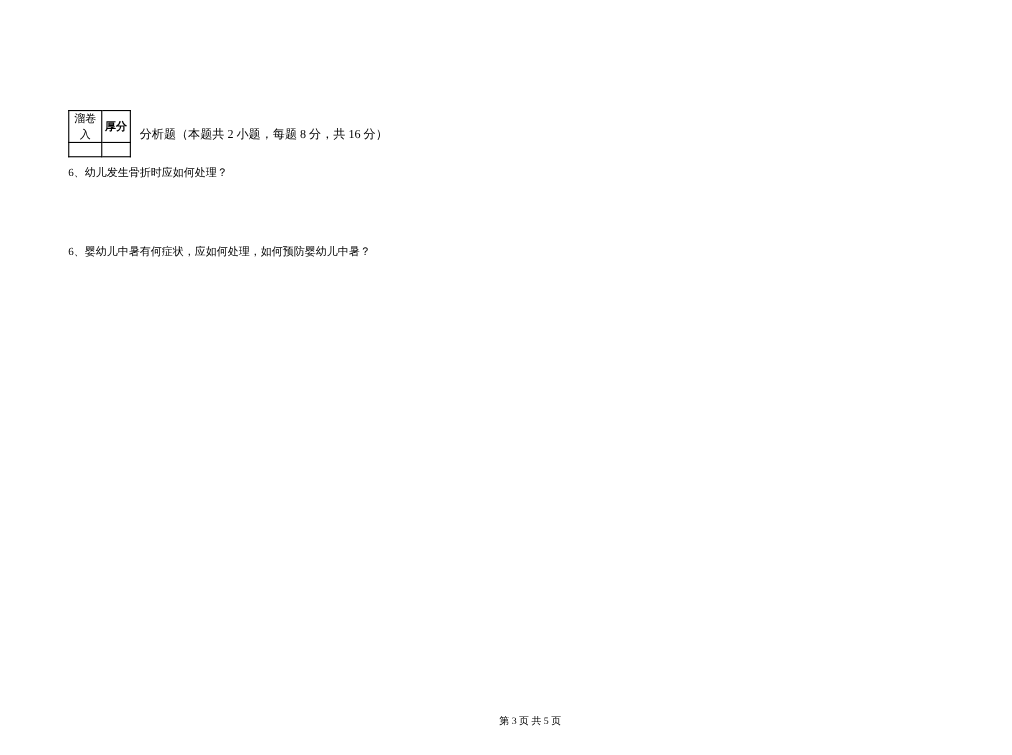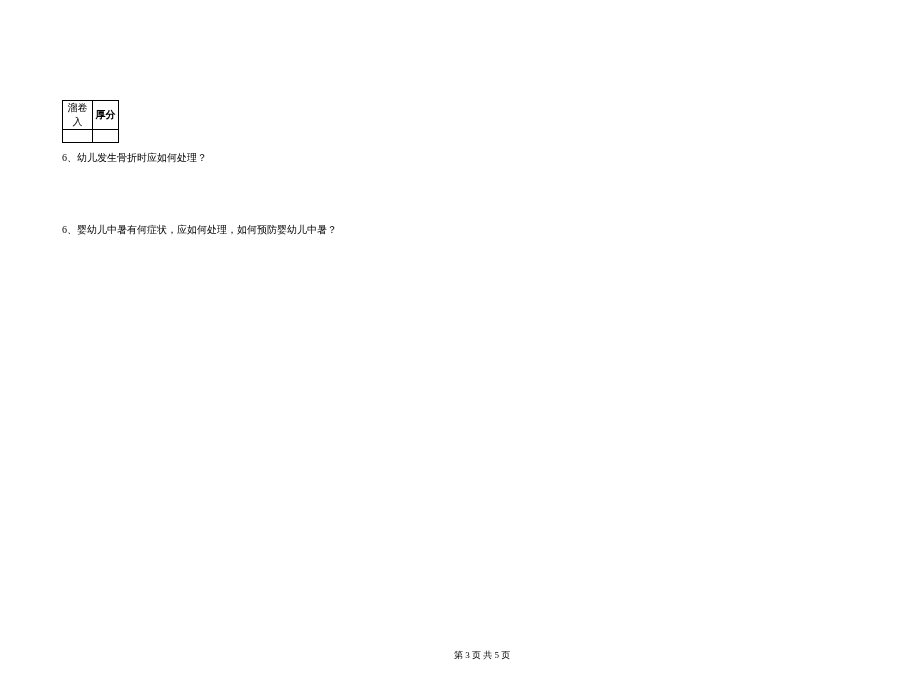--- a/index.html
+++ b/index.html
@@ -74,19 +74,20 @@
         <tr>
       <td>溜卷入</td>
       <td>厚分</td>
     </tr>
     <tr>
       <td></td>
       <td></td>
     </tr>
   </tbody>
     </table>
+  <span class="section-title">分析题（本题共 2 小题，每题 8 分，共 16 分）</span>
 </div>
 
 <div class="question question-1">6、幼儿发生骨折时应如何处理？</div>
 
 <div class="question">6、婴幼儿中暑有何症状，应如何处理，如何预防婴幼儿中暑？</div>
 
 <div class="footer">第 3 页 共 5 页</div>
 
 </body></html>

